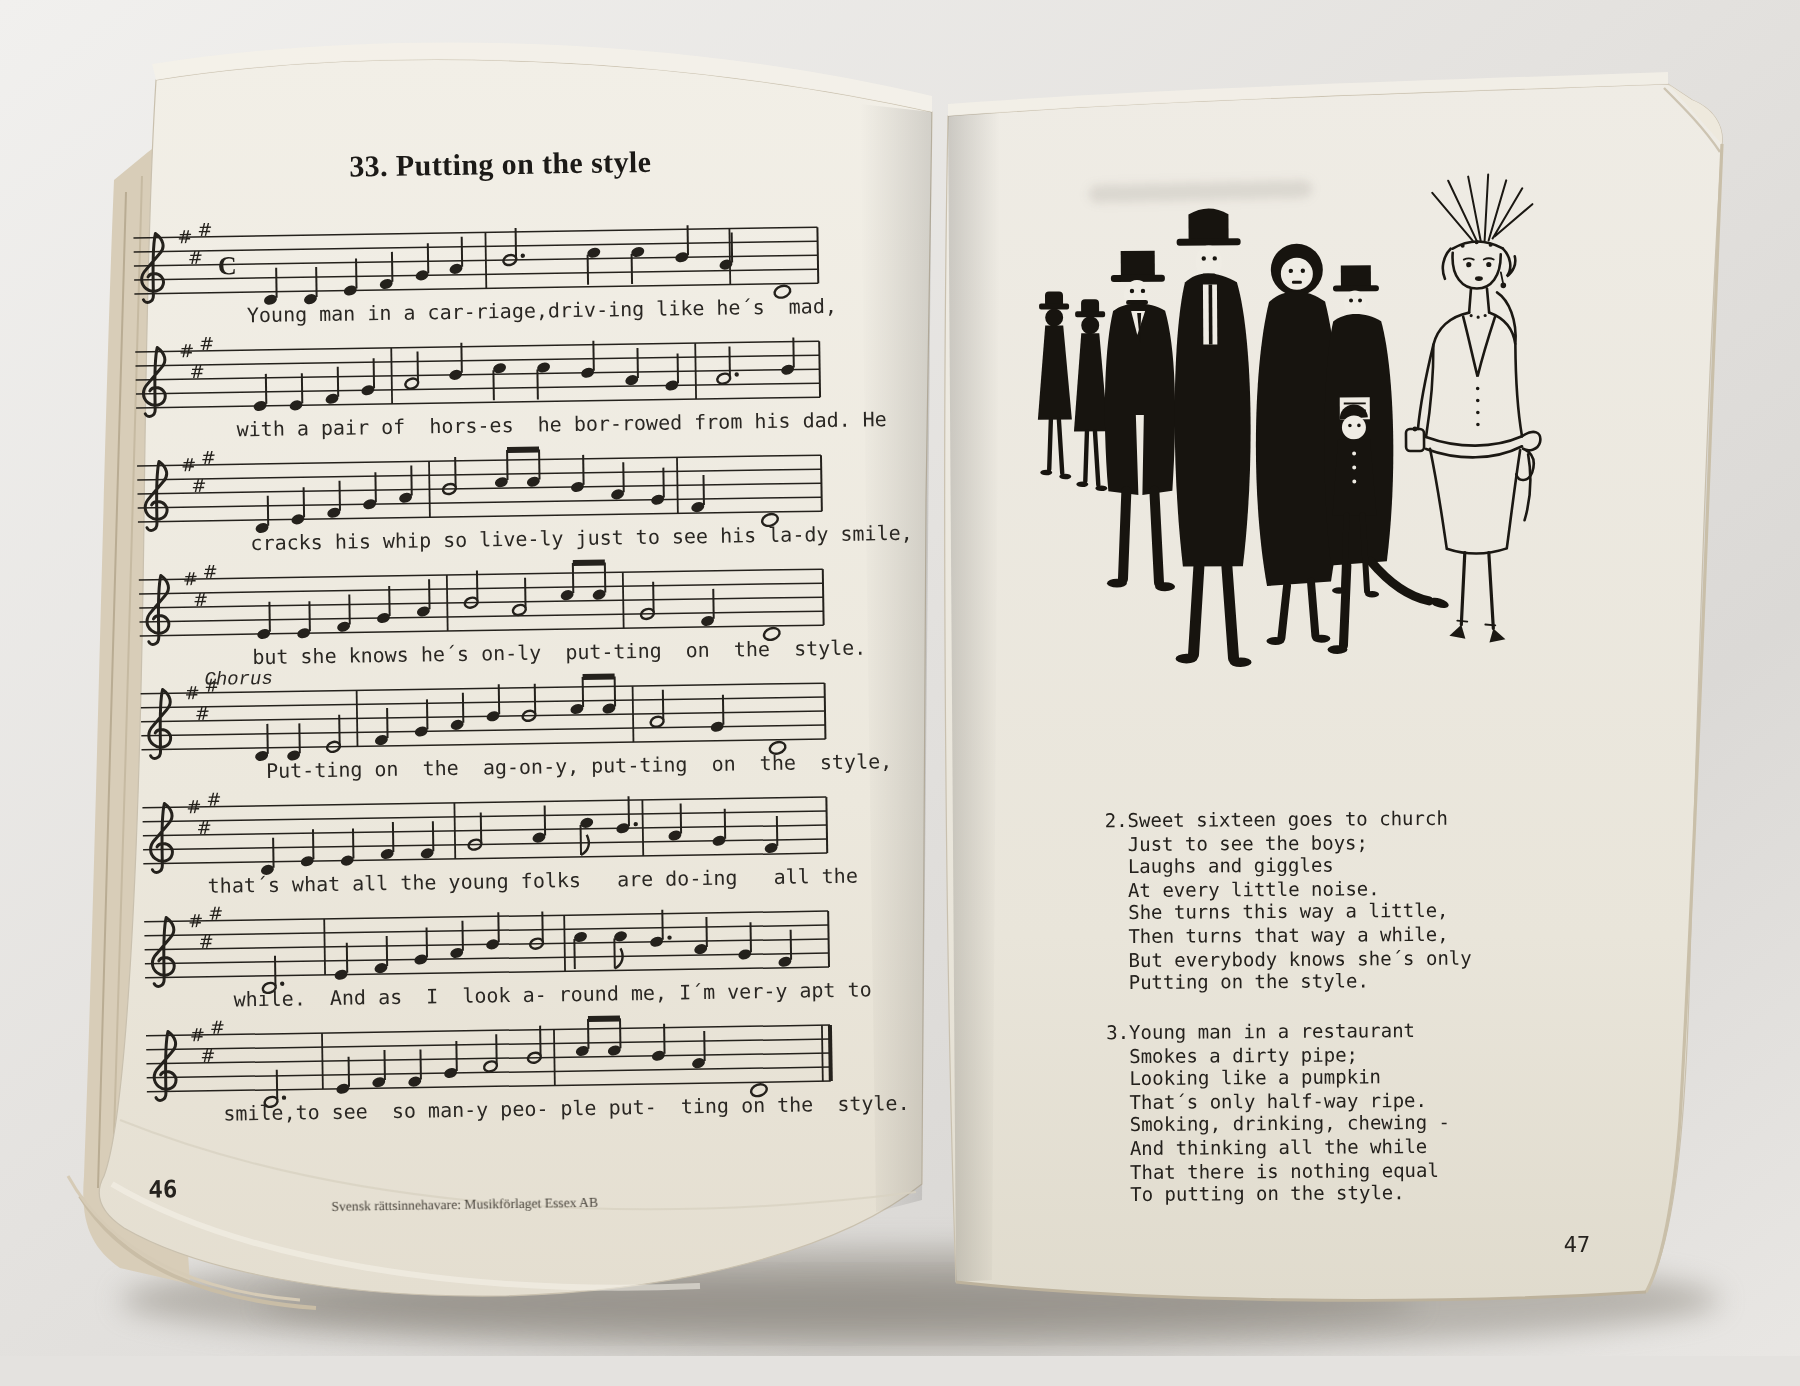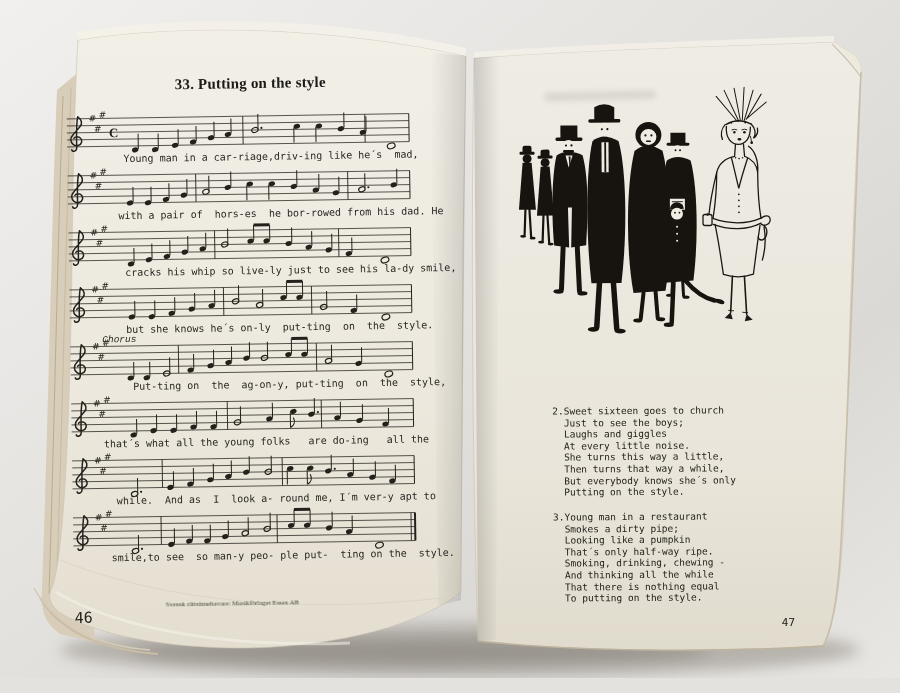--- a/index.html
+++ b/index.html
@@ -10,21 +10,21 @@
                 transform:rotate(-0.9deg);transform-origin:top left;color:#26231f;}
   .page-title{font-family:"Liberation Serif",serif;font-weight:bold;font-size:15px;
               text-align:center;margin:6px 0 0 0;letter-spacing:.2px;color:#1c1a17;}
   .systems{margin-top:16px;}
   .sys{position:relative;height:57px;}
   .sys svg{display:block;}
   .lyric{font-size:10px;line-height:11px;white-space:pre;color:#2a2723;margin-top:-3px;
          padding-left:28px;}
   .chorus{position:absolute;left:34px;top:-4px;font-family:Liberation Mono, monospace;
           font-style:italic;font-size:9.5px;color:#2a2723;}
-  .pn-left{position:absolute;left:2px;top:537px;font-size:15px;color:#26231f;}
+  .pn-left{position:absolute;left:2px;top:516px;font-size:12px;color:#26231f;font-weight:bold;}
   .pub-footer{position:absolute;left:40px;top:530px;width:240px;text-align:center;
          font-family:"Liberation Serif",serif;font-size:6.8px;color:#4a453d;
          filter:blur(.2px);white-space:nowrap;}
   .right-content{position:absolute;left:492px;top:76px;width:345px;
                  transform:rotate(-0.4deg);transform-origin:top left;color:#26231f;}
   .illu{position:absolute;left:6px;top:12px;}
   .smudge{position:absolute;left:52px;top:16px;width:112px;height:9px;border-radius:5px;
           background:rgba(110,104,92,.15);filter:blur(2.5px);transform:rotate(-1deg);}
   .verse{position:absolute;font-size:9.5px;line-height:11.6px;white-space:pre;
          color:#24211d;}

